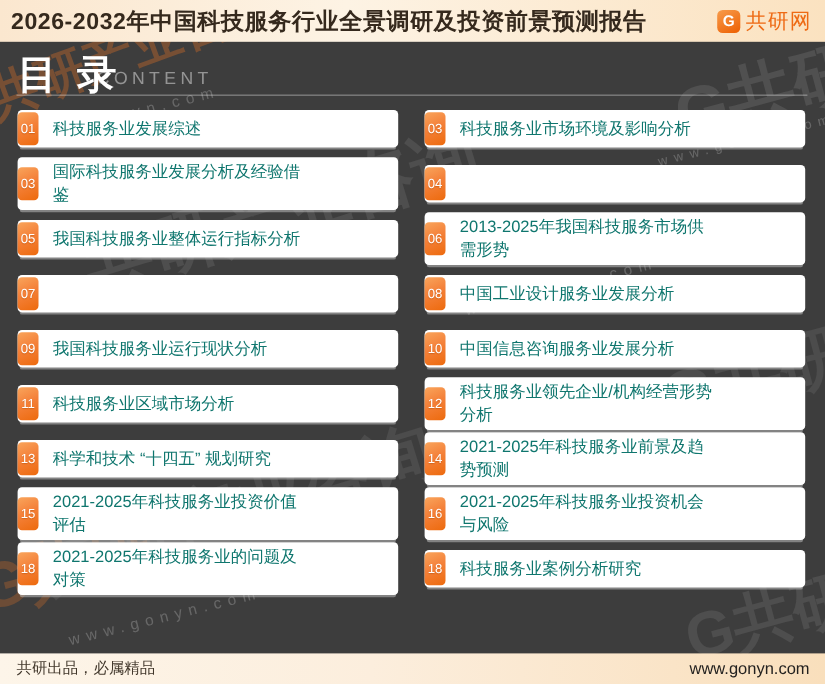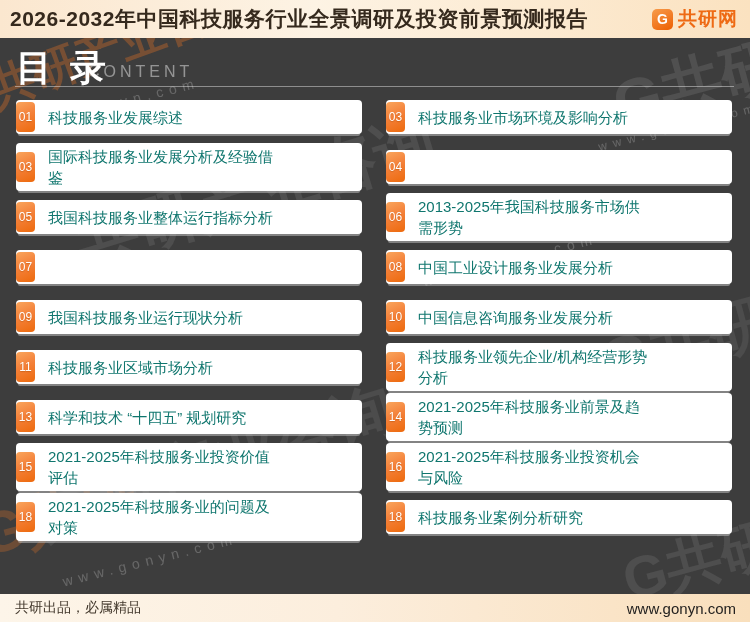--- a/index.html
+++ b/index.html
@@ -47,21 +47,21 @@
     color: #fff;
     font-weight: bold;
     font-size: 14px;
     display: flex;
     align-items: center;
     justify-content: center;
     line-height: 1;
   }
   .brand-text {
     font-size: 19px;
-    font-weight: bold;
+    font-weight: normal;
     color: #ee6a14;
     letter-spacing: 1px;
   }
 
   
   .bottom-bar {
     position: absolute;
     bottom: 0; left: 0; right: 0;
     height: 28px;
     background: linear-gradient(90deg, #fdf5e9 0%, #fceedd 45%, #f9dfbc 100%);

